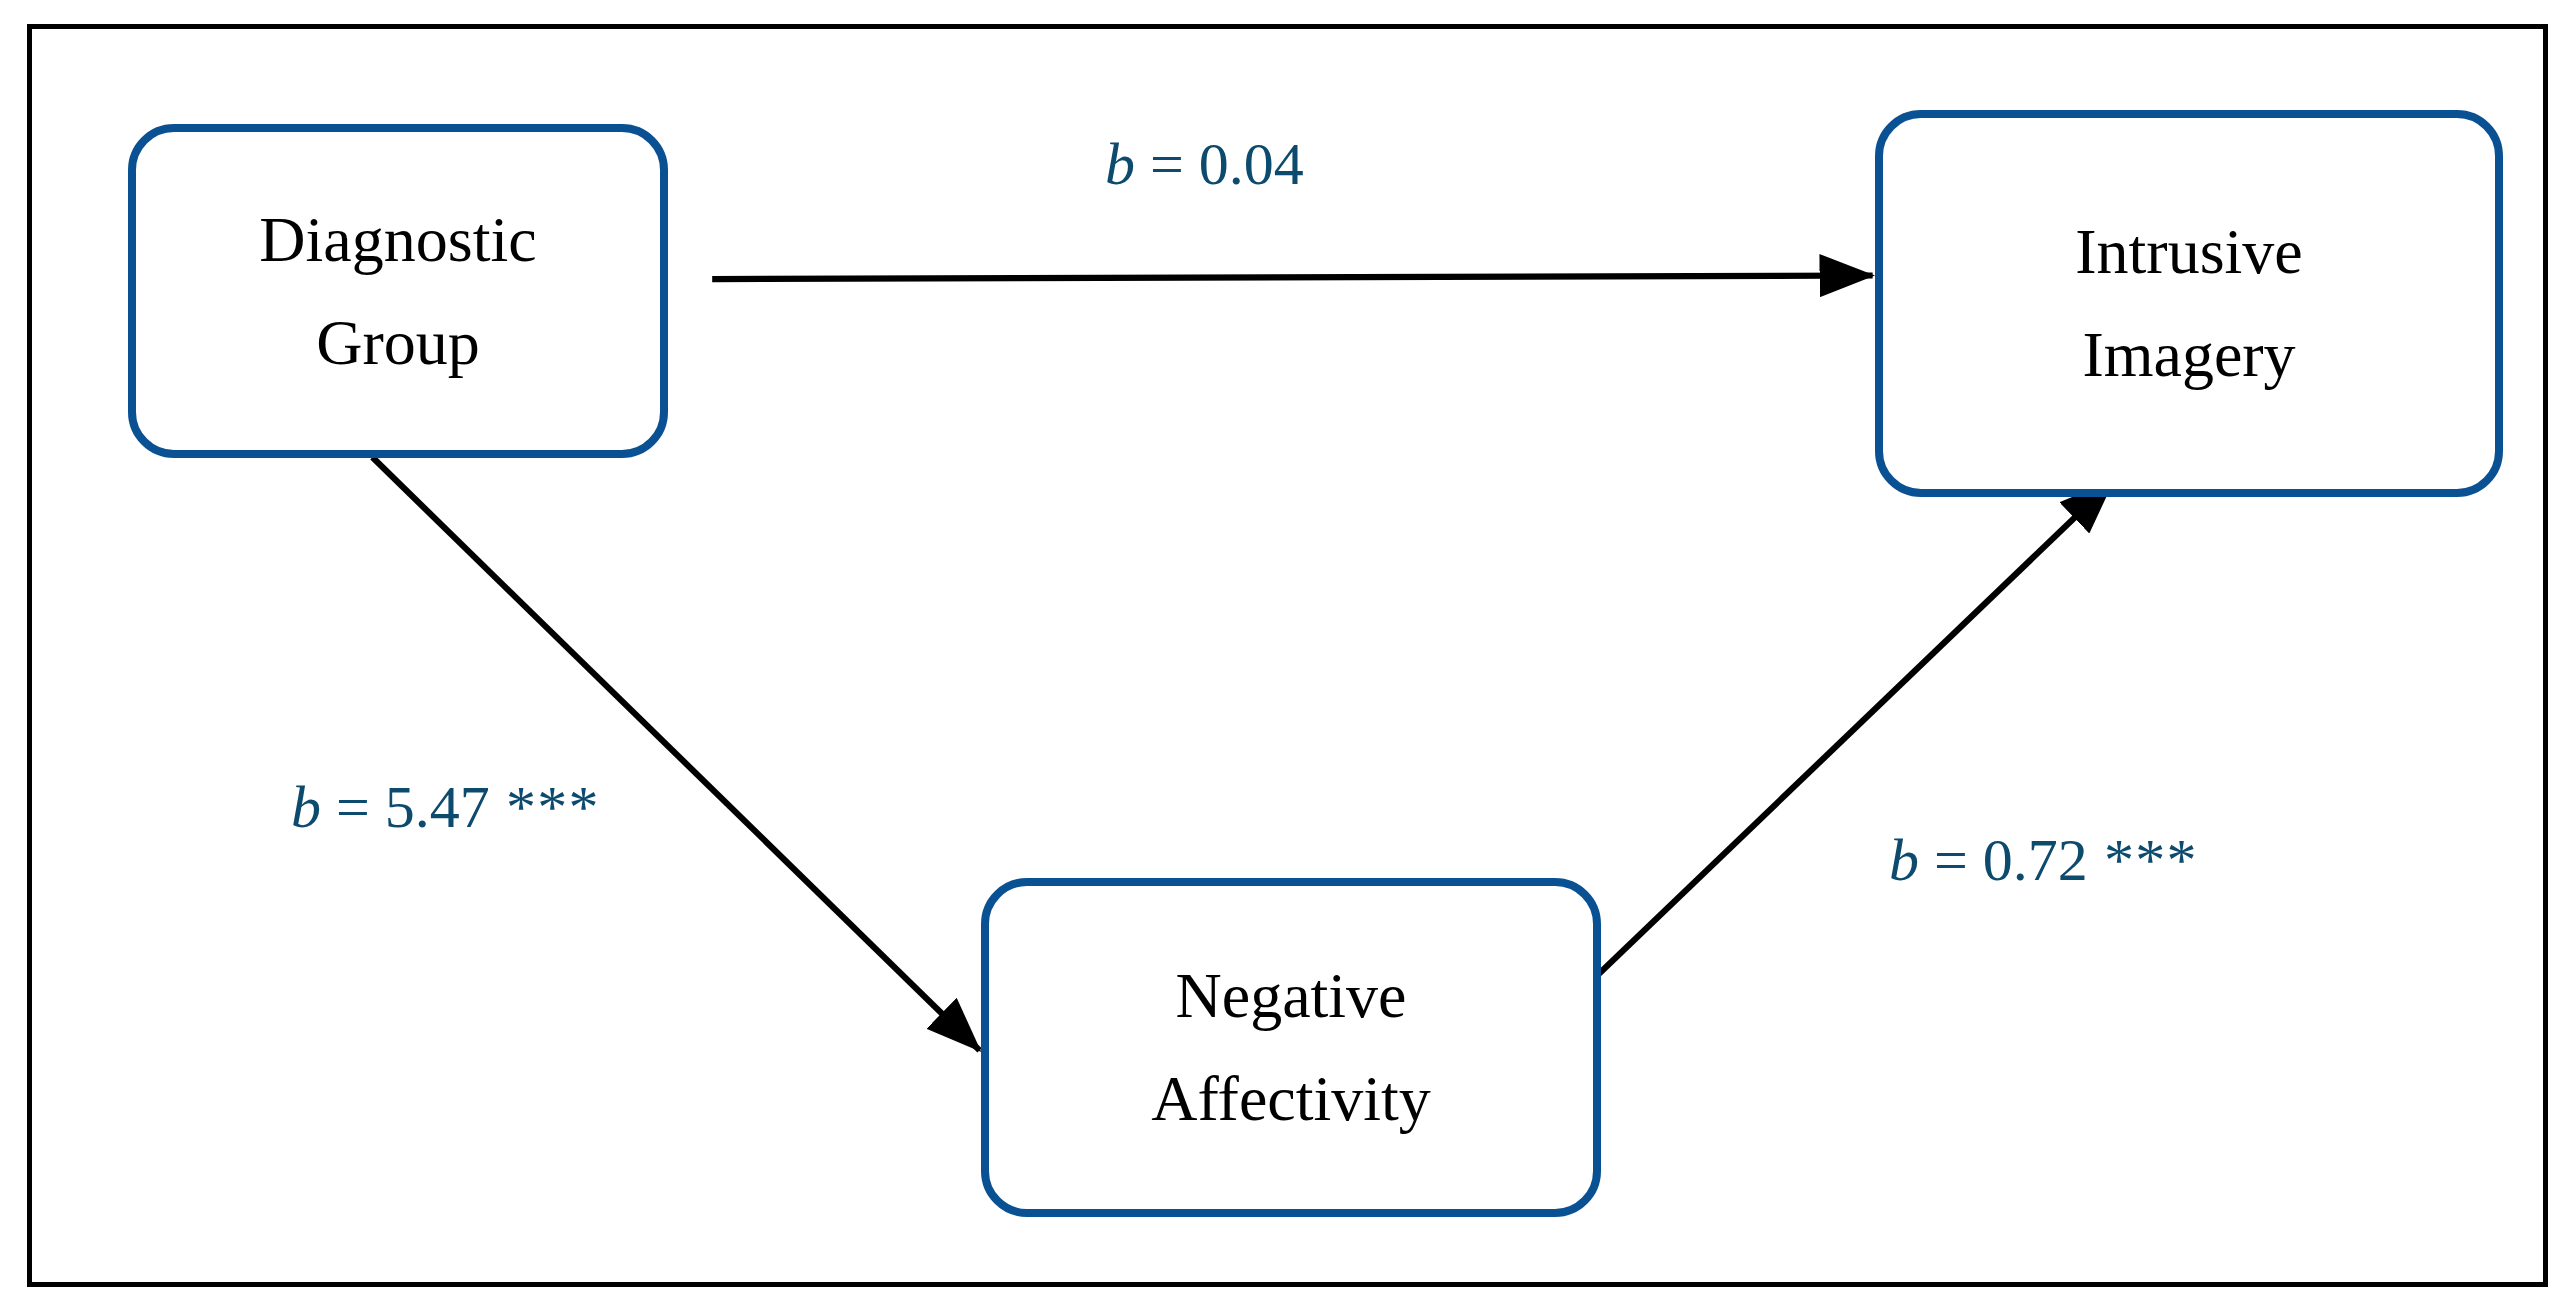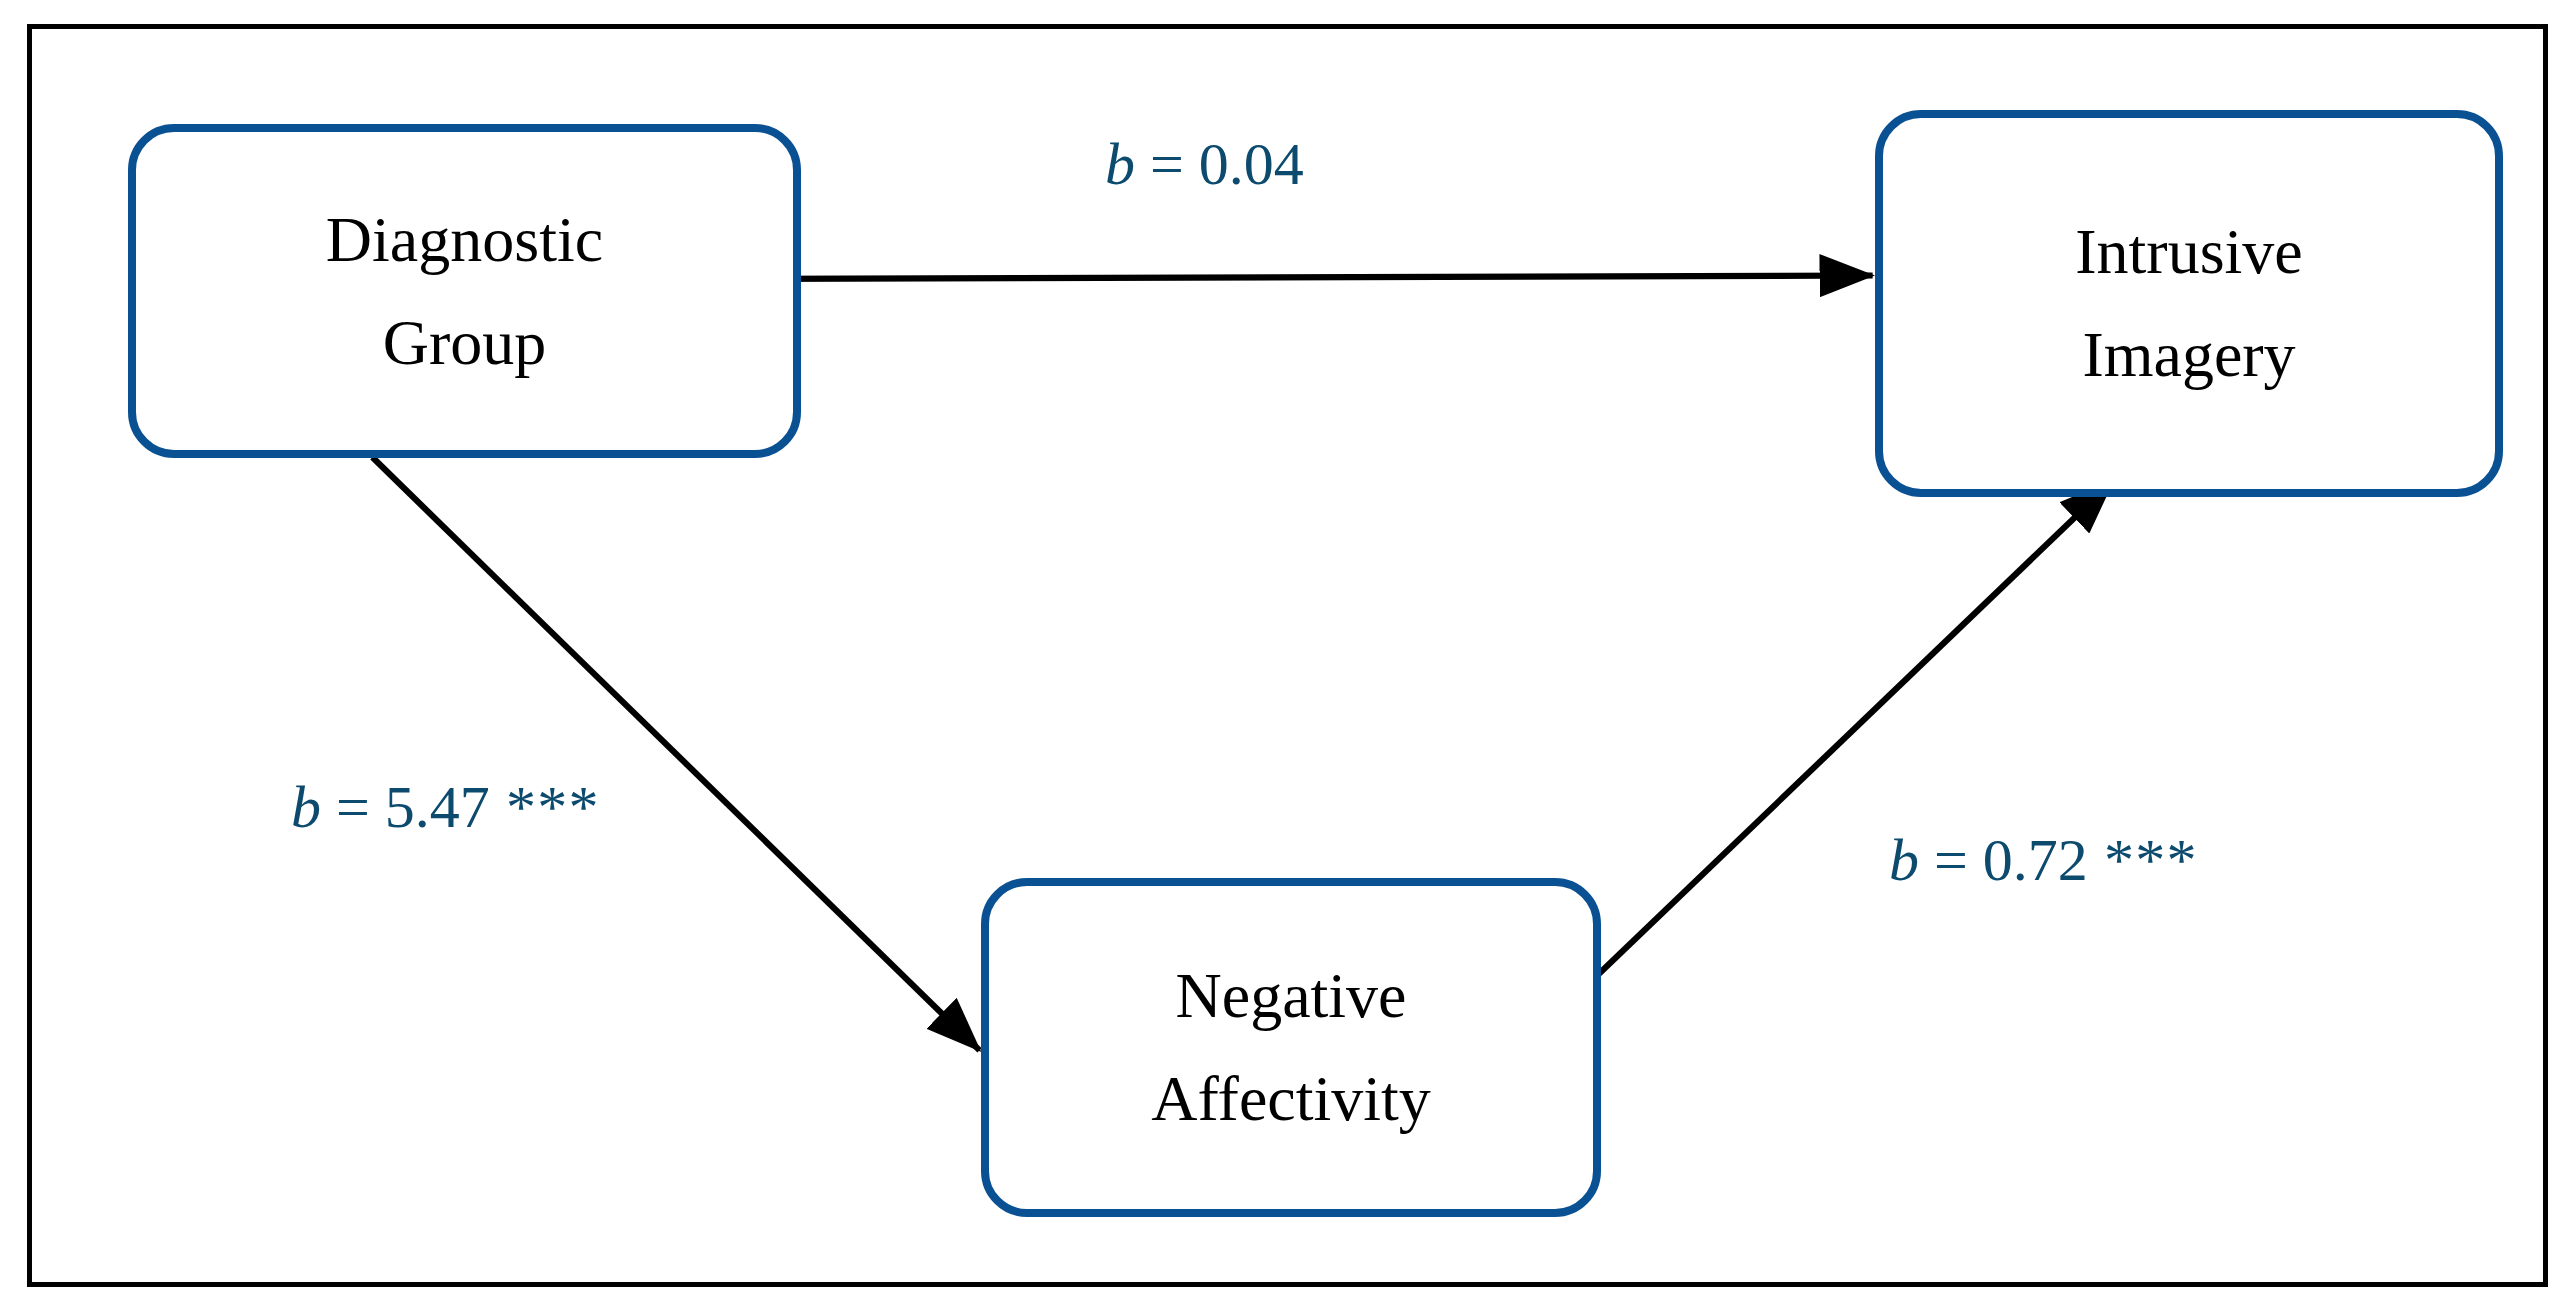--- a/index.html
+++ b/index.html
@@ -47,21 +47,21 @@
     color: #000000;
     white-space: nowrap;
     text-align: center;
   }
   .node-line + .node-line {
     margin-top: 39px;
   }
   #node-diagnostic-group {
     left: 128px;
     top: 124px;
-    width: 673px;
+    width: 540px;
     height: 334px;
   }
   #node-intrusive-imagery {
     left: 1875px;
     top: 110px;
     width: 628px;
     height: 387px;
   }
   #node-negative-affectivity {
     left: 981px;

